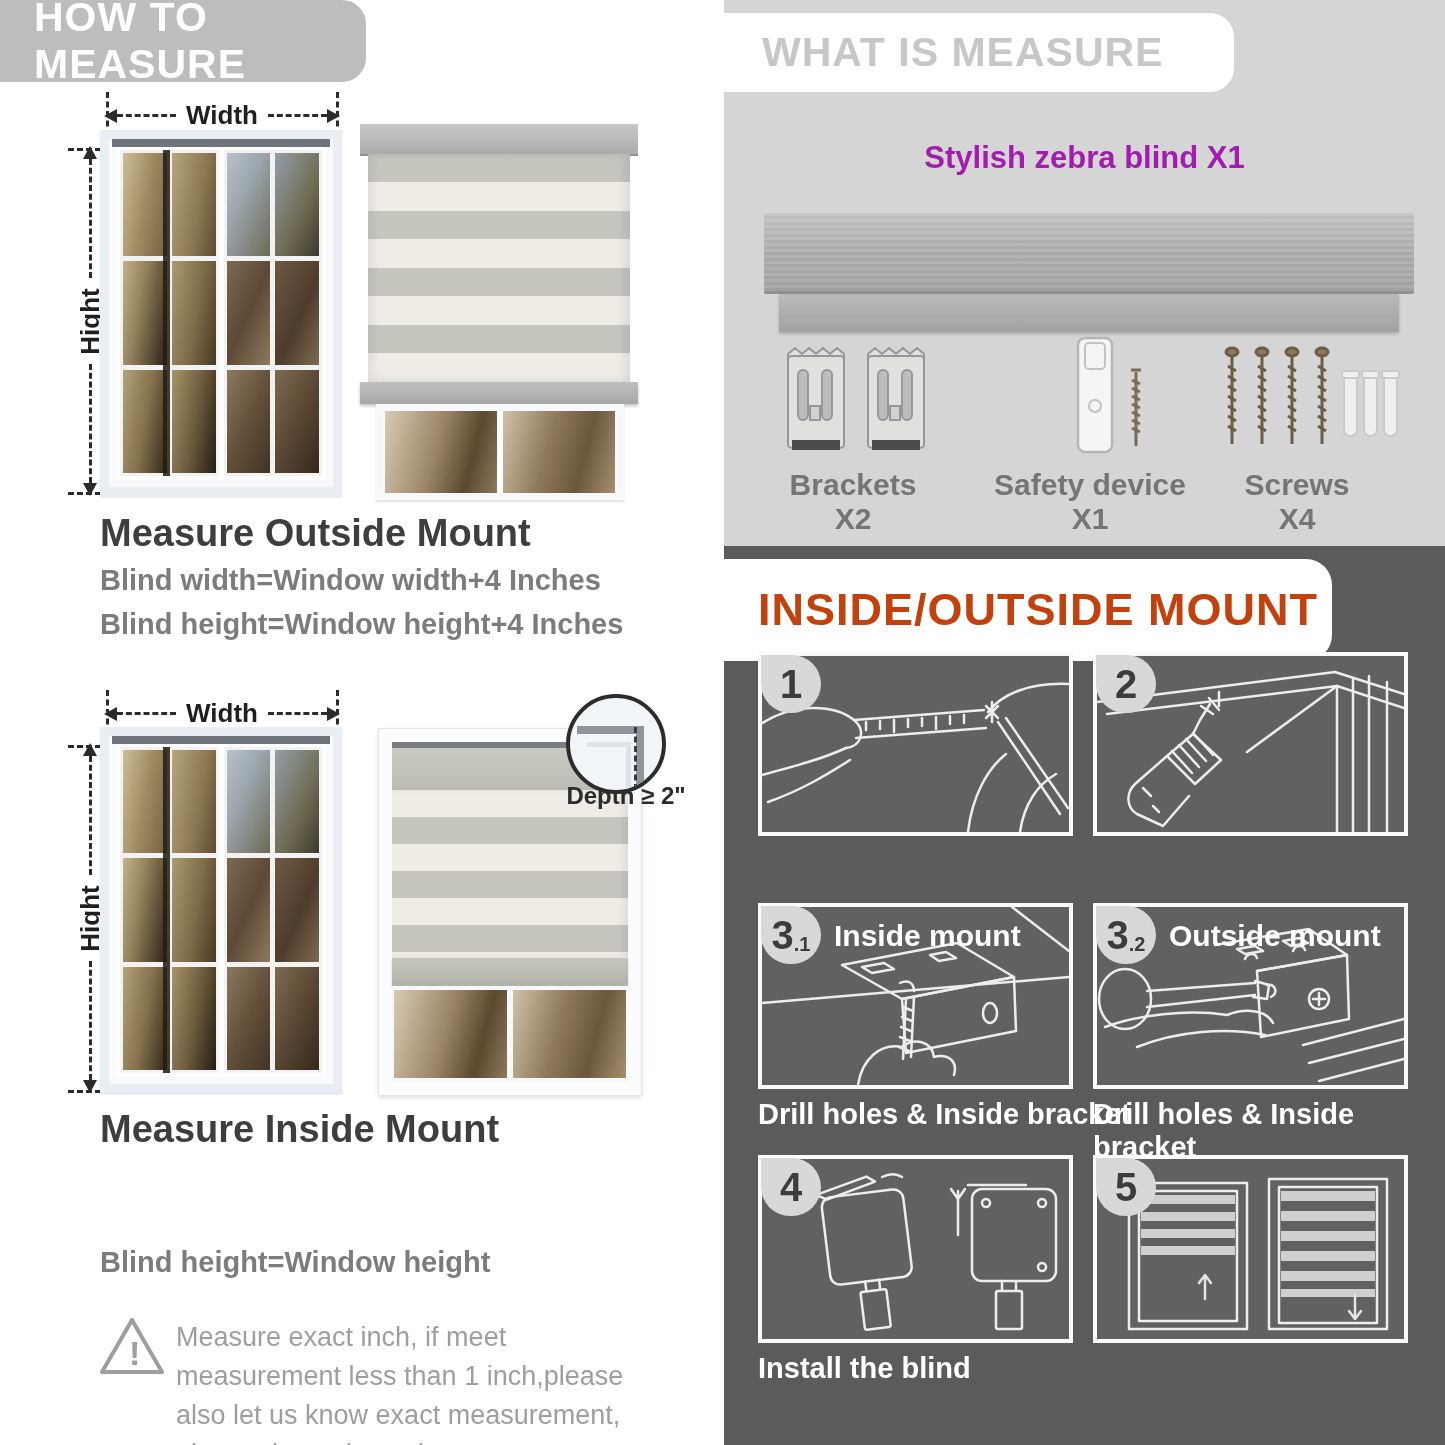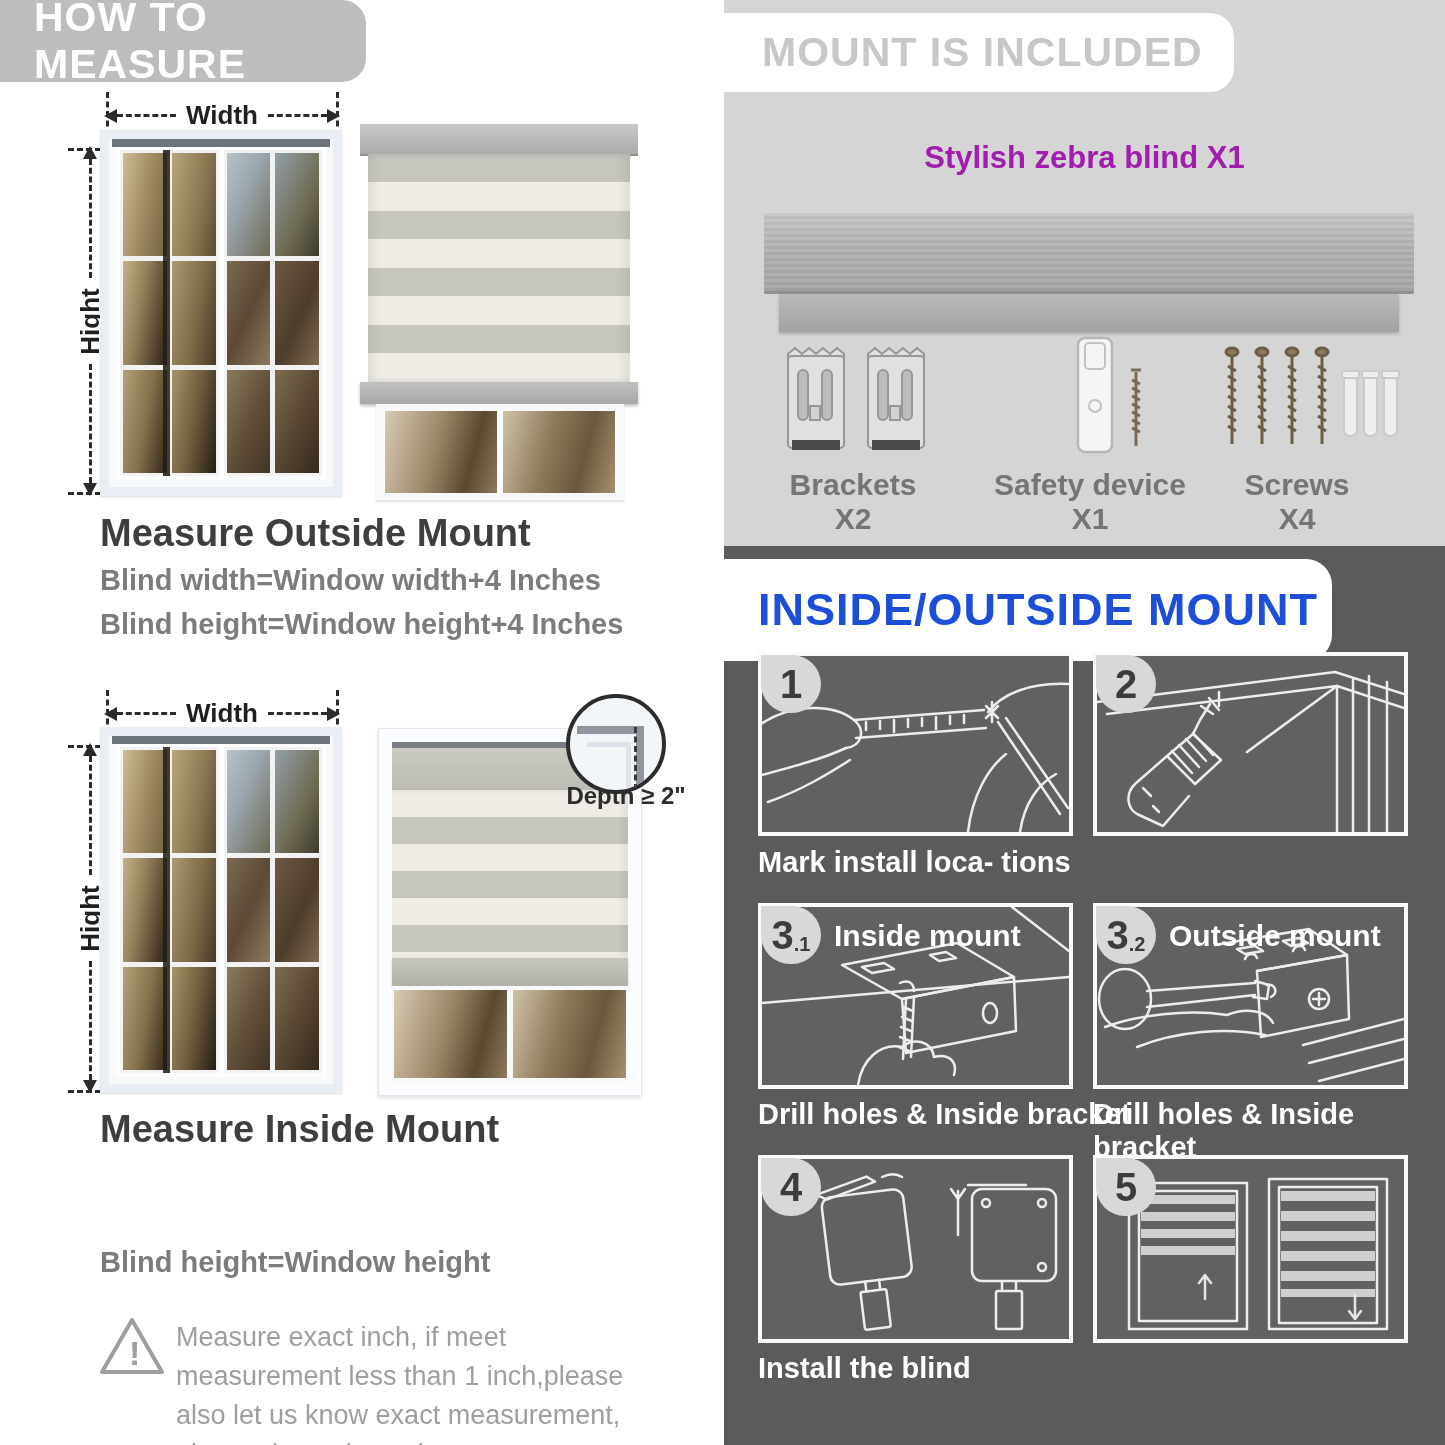--- a/index.html
+++ b/index.html
@@ -91,21 +91,21 @@
                        linear-gradient(180deg,#c4c6c3,#aeb0ad 50%,#a4a6a3);
             box-shadow:0 3px 0 #8f918e;}
   .rail-bot{left:779px;top:294px;width:620px;height:38px;
             background:linear-gradient(180deg,#b9bbb8,#a1a3a0);box-shadow:0 2px 3px rgba(0,0,0,.2);}
   .comp-lbl{font-weight:bold;font-size:30px;color:#757575;text-align:center;}
 
   
   .mount-panel{left:724px;top:546px;width:721px;height:899px;background:#5b5b5b;}
   .mount-header{left:724px;top:559px;width:608px;height:102px;background:#fff;border-radius:0 26px 26px 0;
                 display:flex;align-items:center;padding-left:34px;box-sizing:border-box;}
-  .mount-header span{font-weight:bold;font-size:45px;color:#1d4ed8;letter-spacing:1px;}
+  .mount-header span{font-weight:bold;font-size:45px;color:#c2410c;letter-spacing:1px;}
   .step-cell{border:4px solid #fafafa;background:#616161;box-sizing:border-box;}
   .badge{position:absolute;left:-1px;top:-1px;width:60px;height:58px;background:#d8d8d8;
          border-radius:0 30px 30px 30px;display:flex;align-items:center;justify-content:center;z-index:4;}
   .badge .n{font-weight:bold;font-size:40px;color:#3c3c3c;line-height:1;}
   .badge .s{font-weight:bold;font-size:20px;color:#3c3c3c;align-self:flex-end;margin-bottom:8px;}
   .cell-title{position:absolute;left:72px;top:12px;font-weight:bold;font-size:30px;color:#fff;z-index:4;}
   .caption{font-weight:bold;font-size:29px;color:#fff;}
   .art{position:absolute;left:0;top:0;width:100%;height:100%;}
   .art path,.art line,.art polyline,.art rect,.art circle,.art ellipse{vector-effect:non-scaling-stroke;}
 </style>
@@ -240,21 +240,21 @@
   <div class="abs sub" style="left:100px;top:1246px;">Blind height=Window height</div>
 
   <svg class="abs" style="left:96px;top:1314px;" width="72" height="66" viewBox="0 0 72 66">
     <path d="M36 6 L66 58 L6 58 Z" fill="none" stroke="#9e9e9e" stroke-width="4" stroke-linejoin="round"></path>
   </svg>
   <span class="warn-bang" style="left:129px;top:1334px;">!</span>
   <div class="abs warn-txt" style="left:176px;top:1318px;width:470px;">Measure exact inch, if meet measurement less than 1 inch,please also let us know exact measurement, please do not leave it</div>
 
   <div class="abs incl-panel"></div>
   <div class="abs incl-header">
-    <span>MOUNT IS INCLUDED</span>
+    <span>WHAT IS MEASURE</span>
   </div>
   <div class="abs product-lbl">Stylish zebra blind X1</div>
 
   <div class="abs rail-top"></div>
   <div class="abs rail-bot"></div>
 
   <svg class="abs" style="left:782px;top:344px;" width="150" height="120" viewBox="0 0 150 120">
     <g stroke="#97979b" stroke-width="2" fill="#e0e0de">
       <path d="M6 10 l7 -6 l7 6 l7 -6 l7 6 l7 -6 l7 6 l7 -6 l7 6 v4 h-56 z"></path>
       <rect x="6" y="12" width="56" height="92" rx="4"></rect>
@@ -334,21 +334,20 @@
       <path d="M6 146 C40 134 66 118 88 104"></path>
       <path d="M92 64 L222 54 M94 82 L224 72"></path>
       <path d="M104 66 v8 M118 65 v8 M132 64 v12 M146 63 v8 M160 62 v8 M174 61 v12 M188 60 v8 M202 59 v8"></path>
       <path d="M224 50 l12 12 M236 50 l-12 12 M230 46 v20"></path>
       <path d="M307 28 C268 26 240 38 226 56"></path>
       <path d="M236 66 L298 158 M244 62 L306 152"></path>
       <path d="M206 176 C210 140 226 112 244 98"></path>
       <path d="M258 176 C262 148 276 128 294 118"></path>
     </svg>
   </div>
-  <div class="abs caption" style="left:758px;top:846px;">Mark install loca- tions</div>
 
   <div class="abs step-cell" style="left:1093px;top:652px;width:315px;height:184px;">
     <div class="badge">
       <span class="n">2</span>
     </div>
     <svg class="art" viewBox="0 0 307 176" fill="none" stroke="#ededed" stroke-width="2.5" stroke-linecap="round" stroke-linejoin="round">
       <path d="M0 46 L238 16 L307 38"></path>
       <path d="M10 58 L240 30 L307 52"></path>
       <path d="M240 30 L240 176 M256 24 L256 176 M272 20 L272 176 M290 26 L290 176"></path>
       <path d="M150 96 L240 30"></path>

